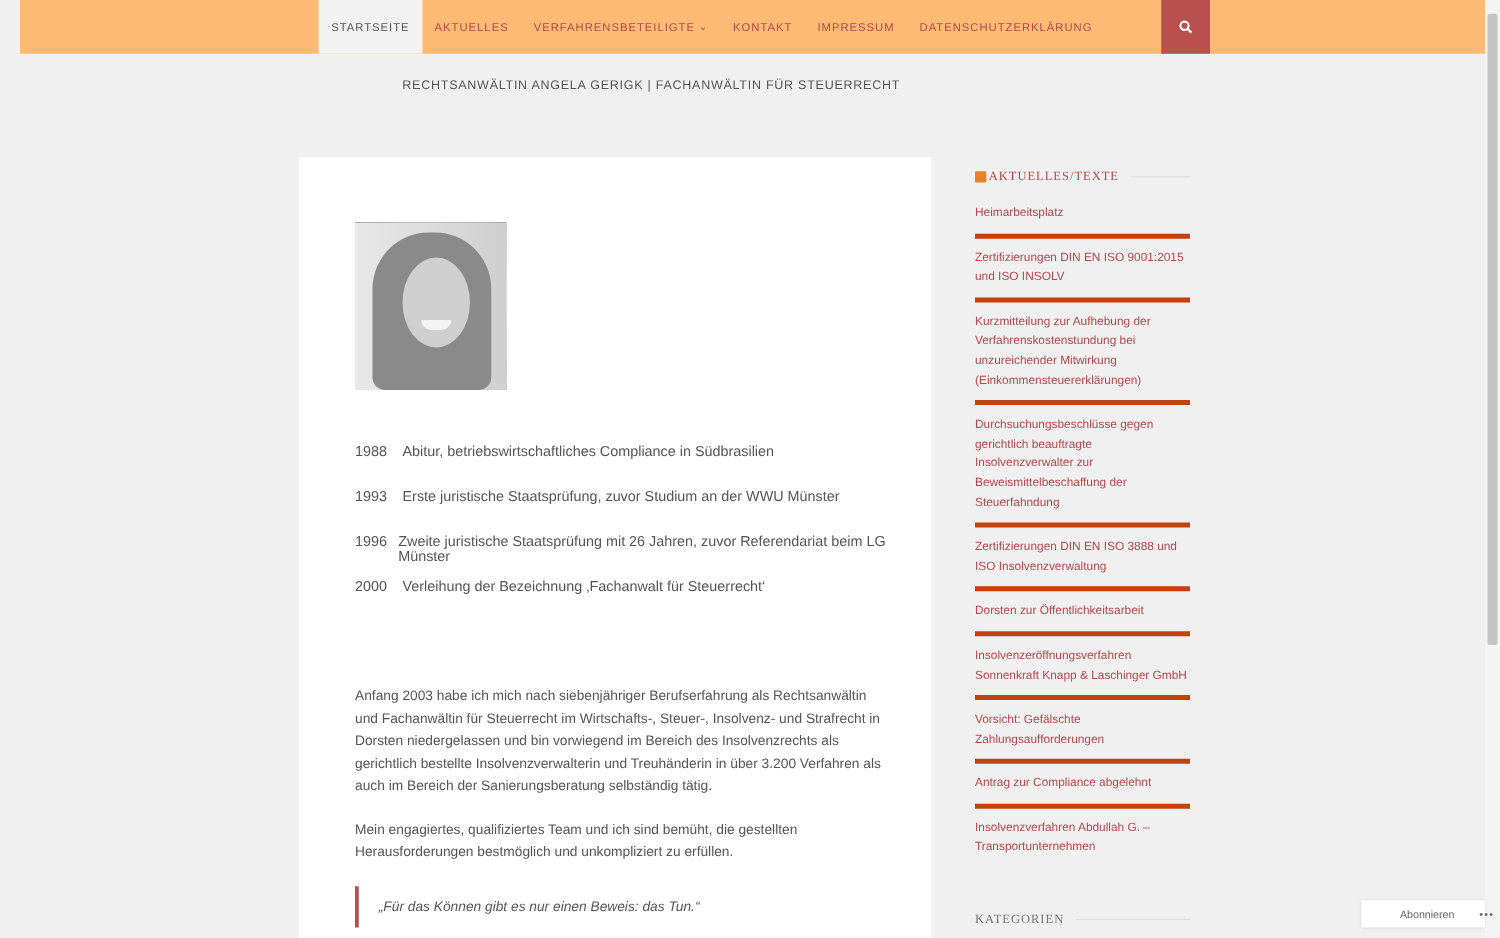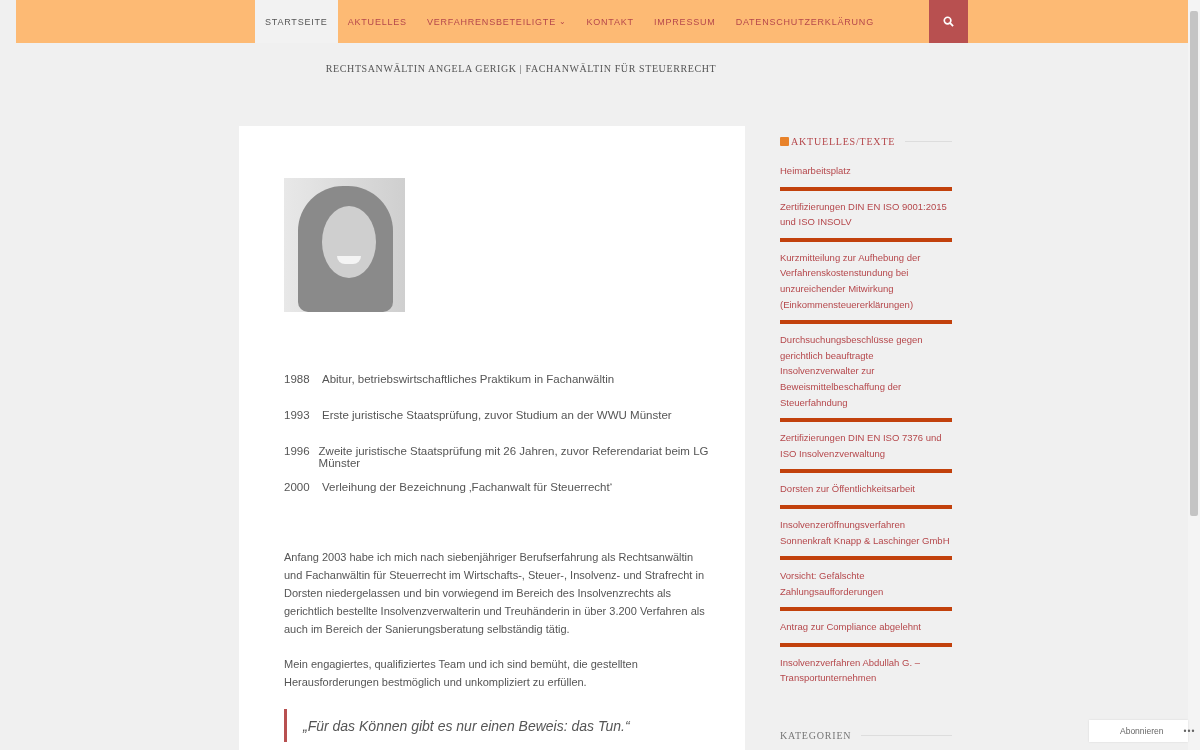--- a/index.html
+++ b/index.html
@@ -4,32 +4,32 @@
 <style>
   * { box-sizing: border-box; margin: 0; padding: 0; }
   html, body { width: 1200px; height: 750px; overflow: hidden; }
   body { background: #f0f0f0; font-family: "Liberation Sans", sans-serif; color: #555; position: relative; }
   .topbar { position: absolute; top: 0; left: 16px; width: 1188px; height: 43px; background: #fdba74; }
   .nav { position: absolute; left: 239px; top: 0; height: 43px; display: flex; }
   .nav-item { height: 43px; padding: 0 10px; display: flex; align-items: center; font-size: 9px; letter-spacing: 0.8px; color: #b5474b; text-transform: uppercase; cursor: pointer; }
   .nav-item.active { background: #f2f2f2; color: #555; }
   .nav-item .chev { font-size: 8px; margin-left: 3px; }
   .search-btn { position: absolute; left: 913px; top: 0; width: 39px; height: 43px; background: #b85050; display: flex; align-items: center; justify-content: center; cursor: pointer; }
-  .tagline { position: absolute; top: 63px; left: 0; width: 1042px; text-align: center; font-size: 10px; letter-spacing: 0.6px; color: #555; font-family: Liberation Serif, serif; }
+  .tagline { position: absolute; top: 63px; left: 0; width: 1042px; text-align: center; font-size: 10px; letter-spacing: 0.6px; color: #555; }
   .content { position: absolute; left: 239px; top: 126px; width: 506px; height: 640px; background: #fff; }
   .photo { position: absolute; left: 45px; top: 52px; width: 121px; height: 134px; background: radial-gradient(ellipse at 55% 45%, #d9d9d9 0%, #bbb 30%, #777 55%, #3a3a3a 80%, #222 100%); overflow: hidden; }
   .photo .bg { position: absolute; inset: 0; background: linear-gradient(90deg, #e8e8e8 0%, #cfcfcf 100%); }
   .photo .hair { position: absolute; left: 14px; top: 8px; width: 95px; height: 126px; background: #8a8a8a; border-radius: 45px 45px 10px 10px; }
   .photo .face { position: absolute; left: 38px; top: 28px; width: 54px; height: 72px; background: #cfcfcf; border-radius: 50%; }
   .photo .smile { position: absolute; left: 53px; top: 78px; width: 24px; height: 8px; background: #f4f4f4; border-radius: 0 0 12px 12px; }
-  .cv { position: absolute; left: 45px; top: 247px; width: 430px; }
+  .cv { position: absolute; left: 45px; top: 230px; width: 430px; }
   .cv-row { display: flex; font-size: 11.5px; color: #555; height: 36px; font-family: "Liberation Sans", sans-serif; }
   .cv-year { width: 38px; }
   .para { position: absolute; left: 45px; width: 425px; font-size: 11px; line-height: 18px; color: #555; }
-  .quote { position: absolute; left: 45px; top: 583px; width: 425px; height: 33px; border-left: 3px solid #b85050; padding-left: 16px; display: flex; align-items: center; font-style: italic; font-size: 14px; color: #555; }
+  .quote { position: absolute; left: 45px; top: 583px; width: 425px; height: 33px; border-left: 3px solid #b85050; padding-left: 16px; display: flex; align-items: center; font-style: italic; font-size: 11px; color: #555; }
   .sidebar { position: absolute; left: 780px; top: 126px; width: 172px; }
   .widget-title { display: flex; align-items: center; font-family: "Liberation Serif", serif; font-size: 10px; letter-spacing: 0.8px; text-transform: uppercase; color: #b5474b; }
   .widget-title .line { flex: 1; height: 1px; background: #ddd; margin-left: 10px; }
   .rss { width: 9px; height: 9px; background: #e8822a; border-radius: 1px; margin-right: 2px; position: relative; }
   .link-list { margin-top: 16px; }
   .link-item { font-size: 9.5px; line-height: 15.6px; color: #b5474b; border-bottom: 4px solid #c2410c; padding: 8px 0; cursor: pointer; }
   .link-item:first-child { padding-top: 0; }
   .link-item:last-child { border-bottom: none; }
   .cat-title { margin-top: 36px; color: #777; }
   .cat-list { margin-top: 16px; }
@@ -79,21 +79,21 @@
   <div class="photo">
     <div class="bg"></div>
       <div class="hair"></div>
       <div class="face"></div>
       <div class="smile"></div>
   </div>
 
   <div class="cv">
     <div class="cv-row">
         <span class="cv-year">1988</span>
-        <span>Abitur, betriebswirtschaftliches Praktikum in Fachanwältin</span>
+        <span>Abitur, betriebswirtschaftliches Compliance in Südbrasilien</span>
       </div>
     <div class="cv-row">
         <span class="cv-year">1993</span>
         <span>Erste juristische Staatsprüfung, zuvor Studium an der WWU Münster</span>
       </div>
     <div class="cv-row">
         <span class="cv-year">1996</span>
         <span>Zweite juristische Staatsprüfung mit 26 Jahren, zuvor Referendariat beim LG Münster</span>
       </div>
     <div class="cv-row">
@@ -111,21 +111,21 @@
   <div class="widget-title" style="margin-top:10px;">
     <span class="rss"></span>
     <span>AKTUELLES/TEXTE</span>
     <span class="line"></span>
   </div>
   <div class="link-list">
     <div class="link-item">Heimarbeitsplatz</div>
     <div class="link-item">Zertifizierungen DIN EN ISO 9001:2015 und ISO INSOLV</div>
     <div class="link-item">Kurzmitteilung zur Aufhebung der Verfahrenskostenstundung bei unzureichender Mitwirkung (Einkommensteuererklärungen)</div>
     <div class="link-item">Durchsuchungsbeschlüsse gegen gerichtlich beauftragte Insolvenzverwalter zur Beweismittelbeschaffung der Steuerfahndung</div>
-    <div class="link-item">Zertifizierungen DIN EN ISO 7376 und ISO Insolvenzverwaltung</div>
+    <div class="link-item">Zertifizierungen DIN EN ISO 3888 und ISO Insolvenzverwaltung</div>
     <div class="link-item">Dorsten zur Öffentlichkeitsarbeit</div>
     <div class="link-item">Insolvenzeröffnungsverfahren Sonnenkraft Knapp &amp; Laschinger GmbH</div>
     <div class="link-item">Vorsicht: Gefälschte Zahlungsaufforderungen</div>
     <div class="link-item">Antrag zur Compliance abgelehnt</div>
     <div class="link-item">Insolvenzverfahren Abdullah G. – Transportunternehmen</div>
   </div>
   <div class="widget-title cat-title">
     <span>KATEGORIEN</span>
     <span class="line"></span>
   </div>

